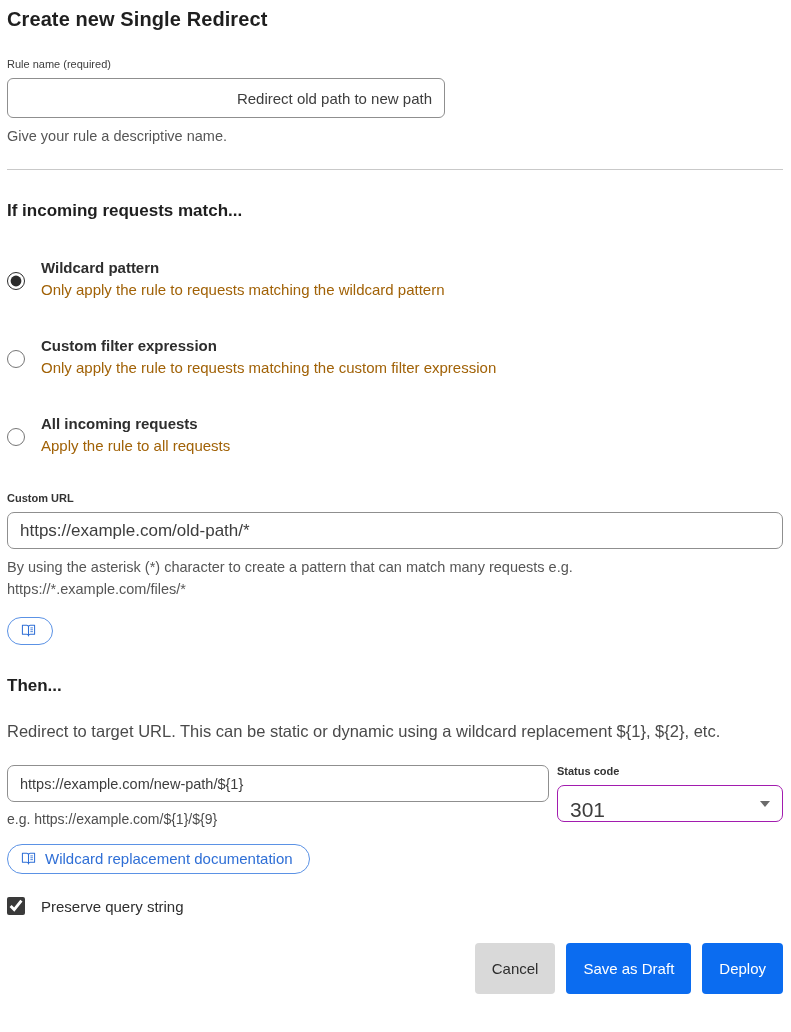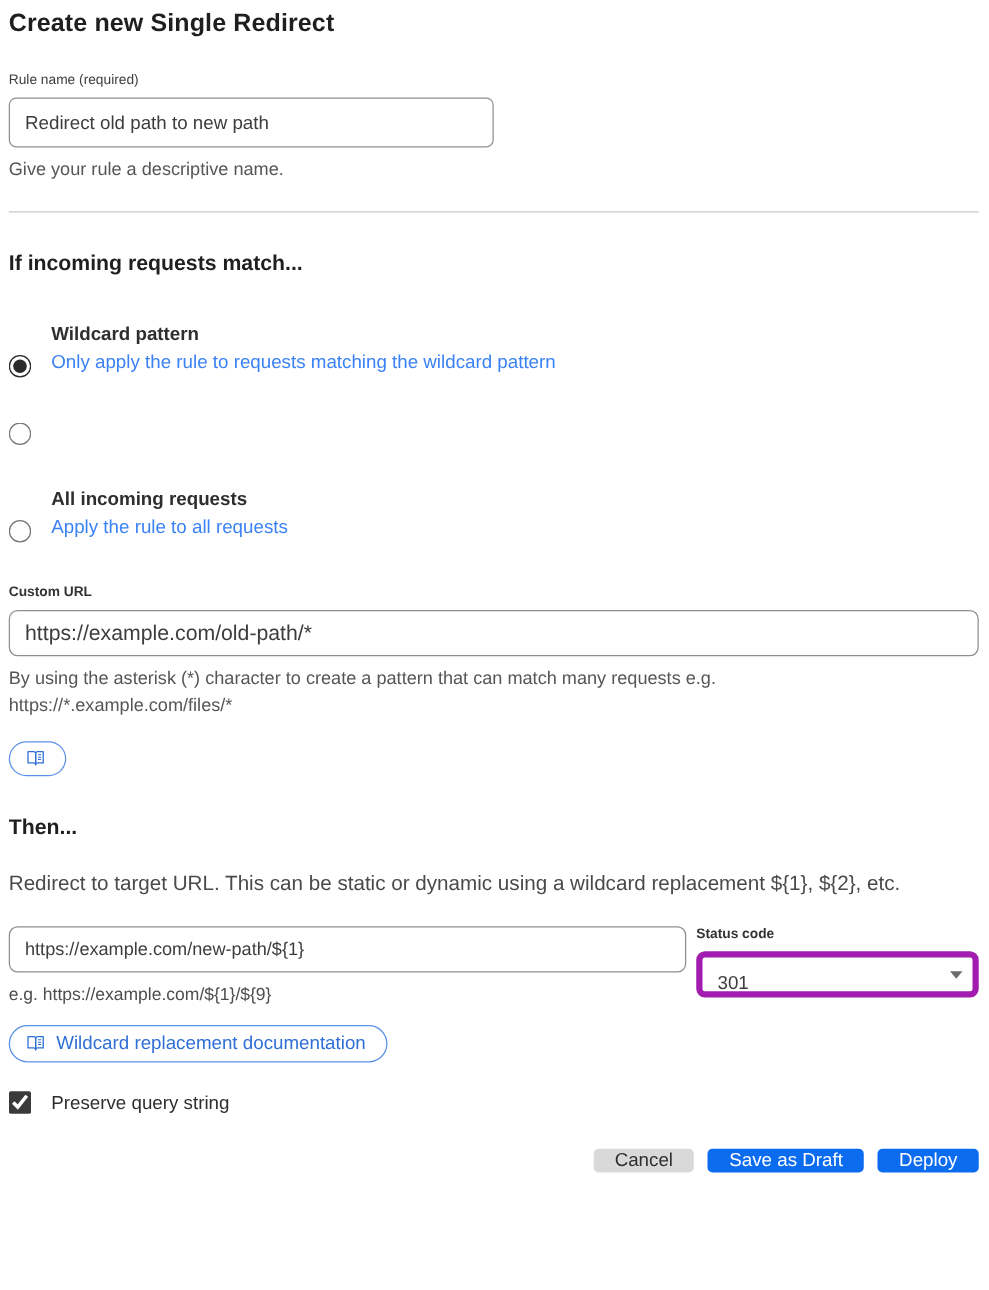--- a/index.html
+++ b/index.html
@@ -30,21 +30,21 @@
     font-family: "Liberation Sans", sans-serif;
     font-size: 15px;
     color: #3d3d3d;
     border: 1px solid #8f8f8f;
     border-radius: 6px;
     height: 40px;
     padding: 0 12px;
     outline: none;
     background: #fff;
   }
-  #rule-name-input { width: 388px; }
+  #rule-name-input { width: 438px; text-align: right; }
   .help-text {
     font-size: 14.5px;
     color: #565656;
     margin-top: 7px;
     line-height: 22px;
   }
   hr.divider {
     border: none;
     border-top: 1px solid #c9c9c9;
     margin: 22px 0 0 0;
@@ -52,41 +52,41 @@
   h2.section-heading {
     font-size: 17px;
     font-weight: 700;
     color: #1f1f1f;
     margin-top: 31px;
   }
   
   .radio-group { margin-top: 37px; }
   .radio-row {
     display: flex;
-    align-items: flex-end;
+    align-items: center;
     gap: 16px;
     margin-bottom: 34px;
   }
   .radio-row input[type="radio"] {
     width: 18px; height: 18px;
     margin-top: 2px;
     accent-color: #2b2b2b;
     flex: 0 0 auto;
     cursor: pointer;
   }
   .radio-title {
     font-size: 15px;
     font-weight: 700;
     color: #2e2e2e;
     line-height: 20px;
   }
   .radio-desc {
     font-size: 15px;
     font-weight: 400;
-    color: #3b82f6;
+    color: #a16207;
     line-height: 24px;
   }
   
   .request-url-section { margin-top: 16px; }
   #request-url-input { width: 100%; height: 37px; font-size: 17px; border-radius: 7px; }
   
   .doc-button {
     display: inline-flex;
     align-items: center;
     gap: 9px;
@@ -115,23 +115,23 @@
   .select-wrap {
     position: relative;
     width: 100%;
   }
   .select-wrap select {
     -webkit-appearance: none;
     appearance: none;
     width: 100%;
     height: 37px;
     font-family: "Liberation Sans", sans-serif;
-    font-size: 15px;
+    font-size: 21px;
     color: #3d3d3d;
-    border: 5px solid #a21caf;
+    border: 1px solid #a21caf;
     border-radius: 7px;
     padding: 12px 30px 0 12px;
     background: #fff;
     cursor: pointer;
   }
   .select-arrow {
     position: absolute;
     right: 13px; top: 16px;
     width: 0; height: 0;
     border-left: 5px solid transparent;
@@ -159,21 +159,21 @@
     display: flex;
     justify-content: flex-end;
     gap: 11px;
     margin-top: 28px;
   }
   .btn {
     font-family: "Liberation Sans", sans-serif;
     font-size: 15px;
     border: none;
     border-radius: 4px;
-    padding: 0 17px;
+    padding: 16px 17px;
     cursor: pointer;
     line-height: 19px;
   }
   .btn-secondary { background: #d9d9d9; color: #2e2e2e; }
   .btn-primary { background: #0b6cf0; color: #ffffff; }
 </style>
 </head>
 <body>
 
 
@@ -193,20 +193,24 @@
   <div class="radio-row">
     <input type="radio" name="match-type" id="radio-wildcard" checked="" style="">
     <div>
       <div class="radio-title">Wildcard pattern</div>
       <div class="radio-desc">Only apply the rule to requests matching the wildcard pattern</div>
     </div>
   </div>
 
   <div class="radio-row">
     <input type="radio" name="match-type" id="radio-custom-filter" style="">
+    <div>
+      <div class="radio-title">Custom filter expression</div>
+      <div class="radio-desc">Only apply the rule to requests matching the custom filter expression</div>
+    </div>
   </div>
 
   <div class="radio-row">
     <input type="radio" name="match-type" id="radio-all-requests" style="">
     <div>
       <div class="radio-title">All incoming requests</div>
       <div class="radio-desc">Apply the rule to all requests</div>
     </div>
   </div>
 

